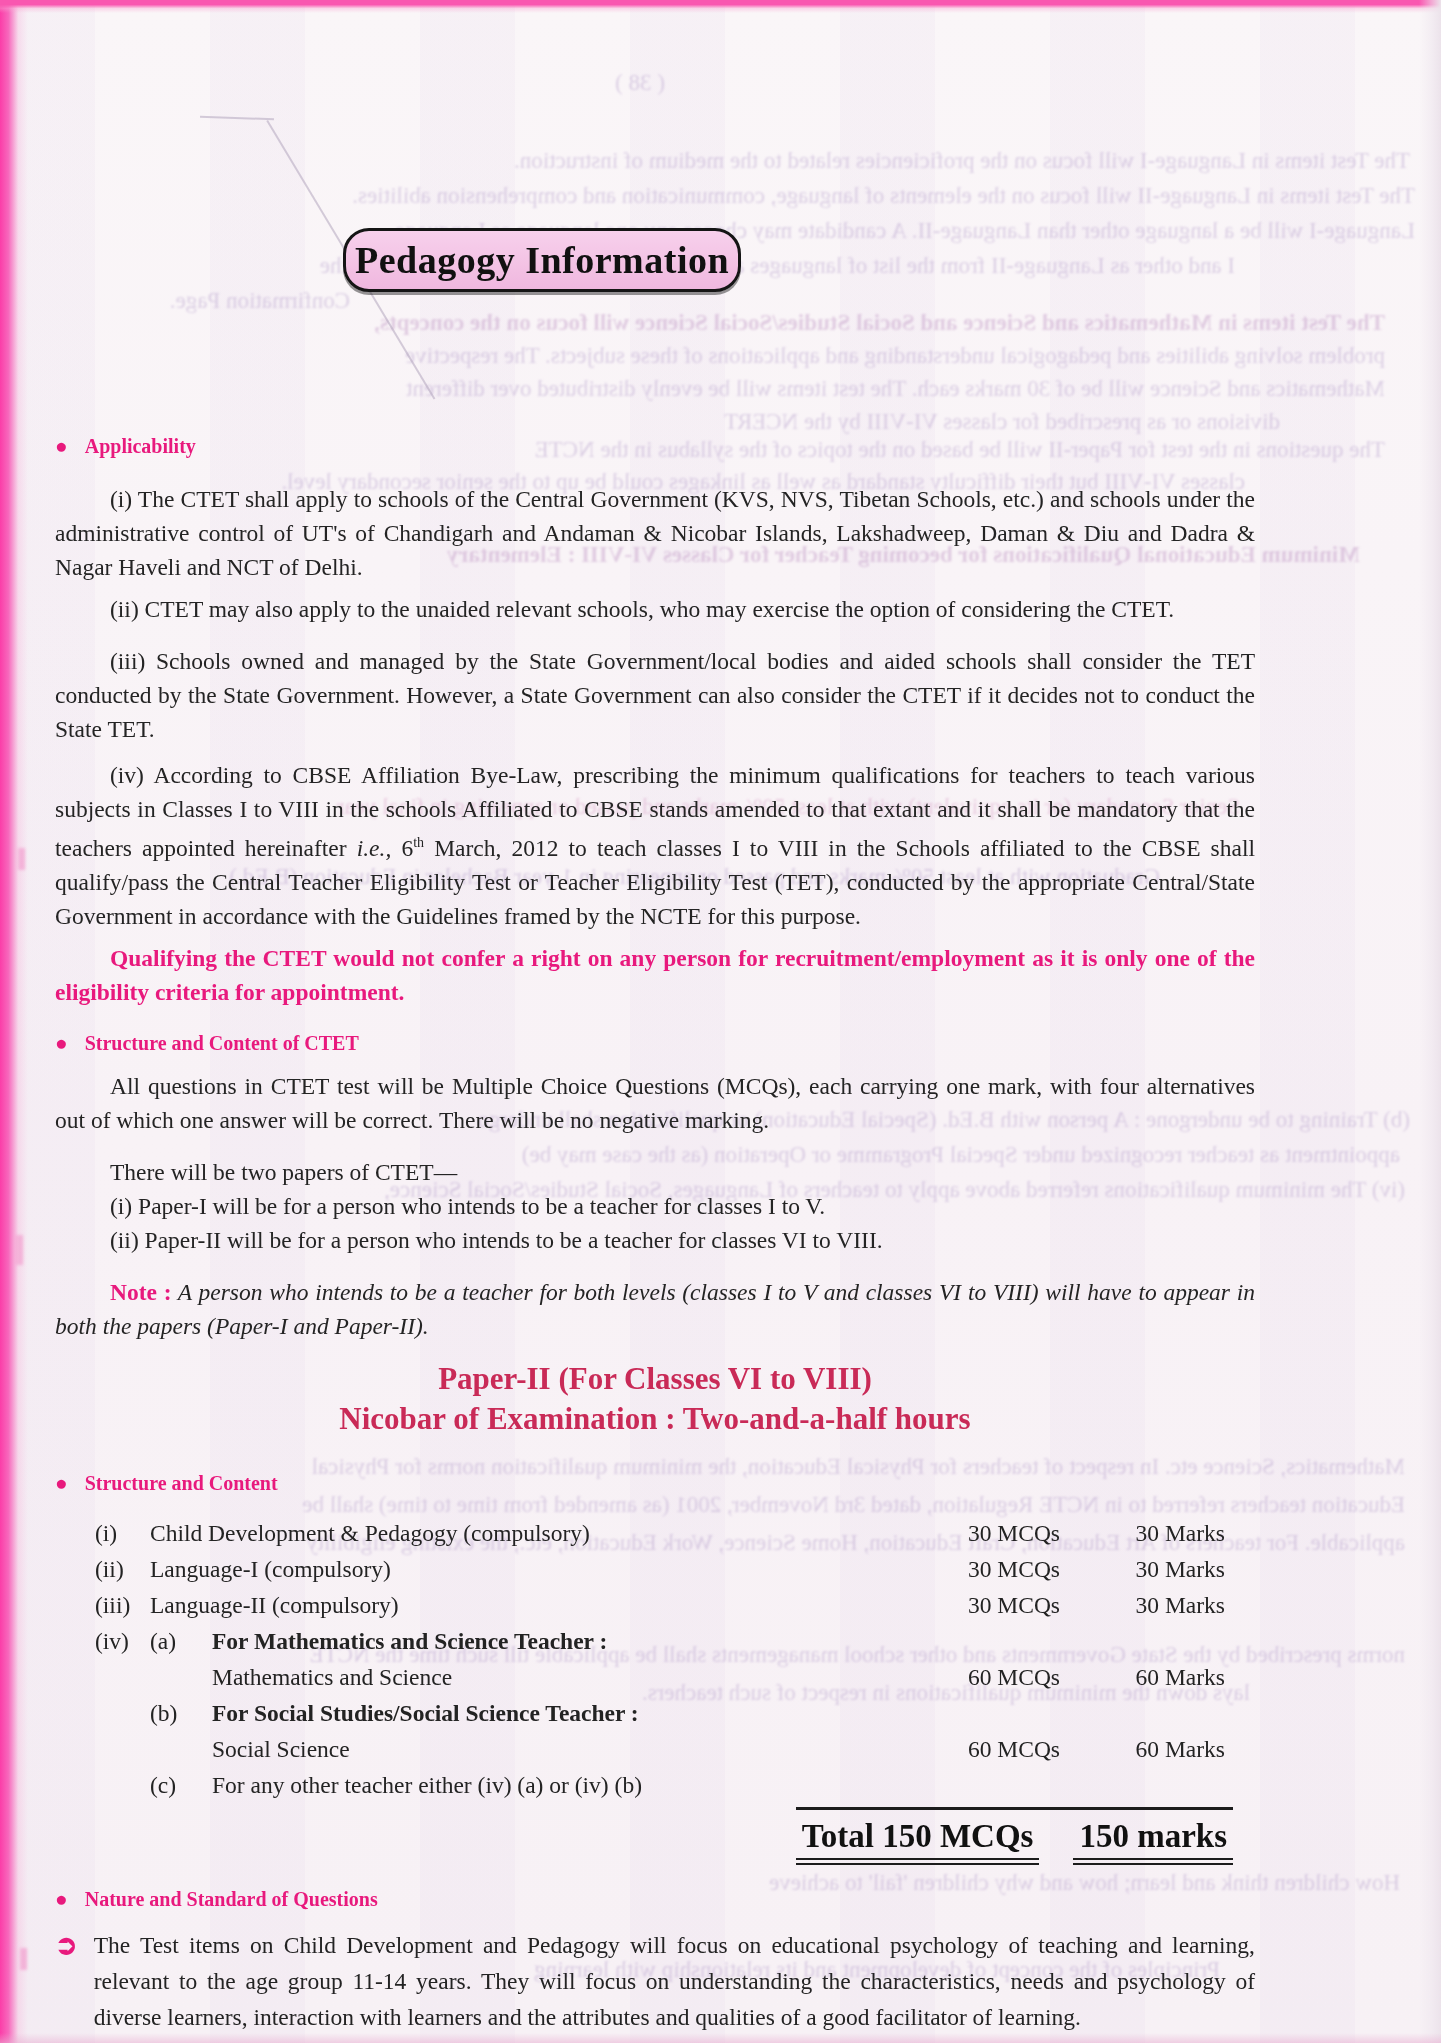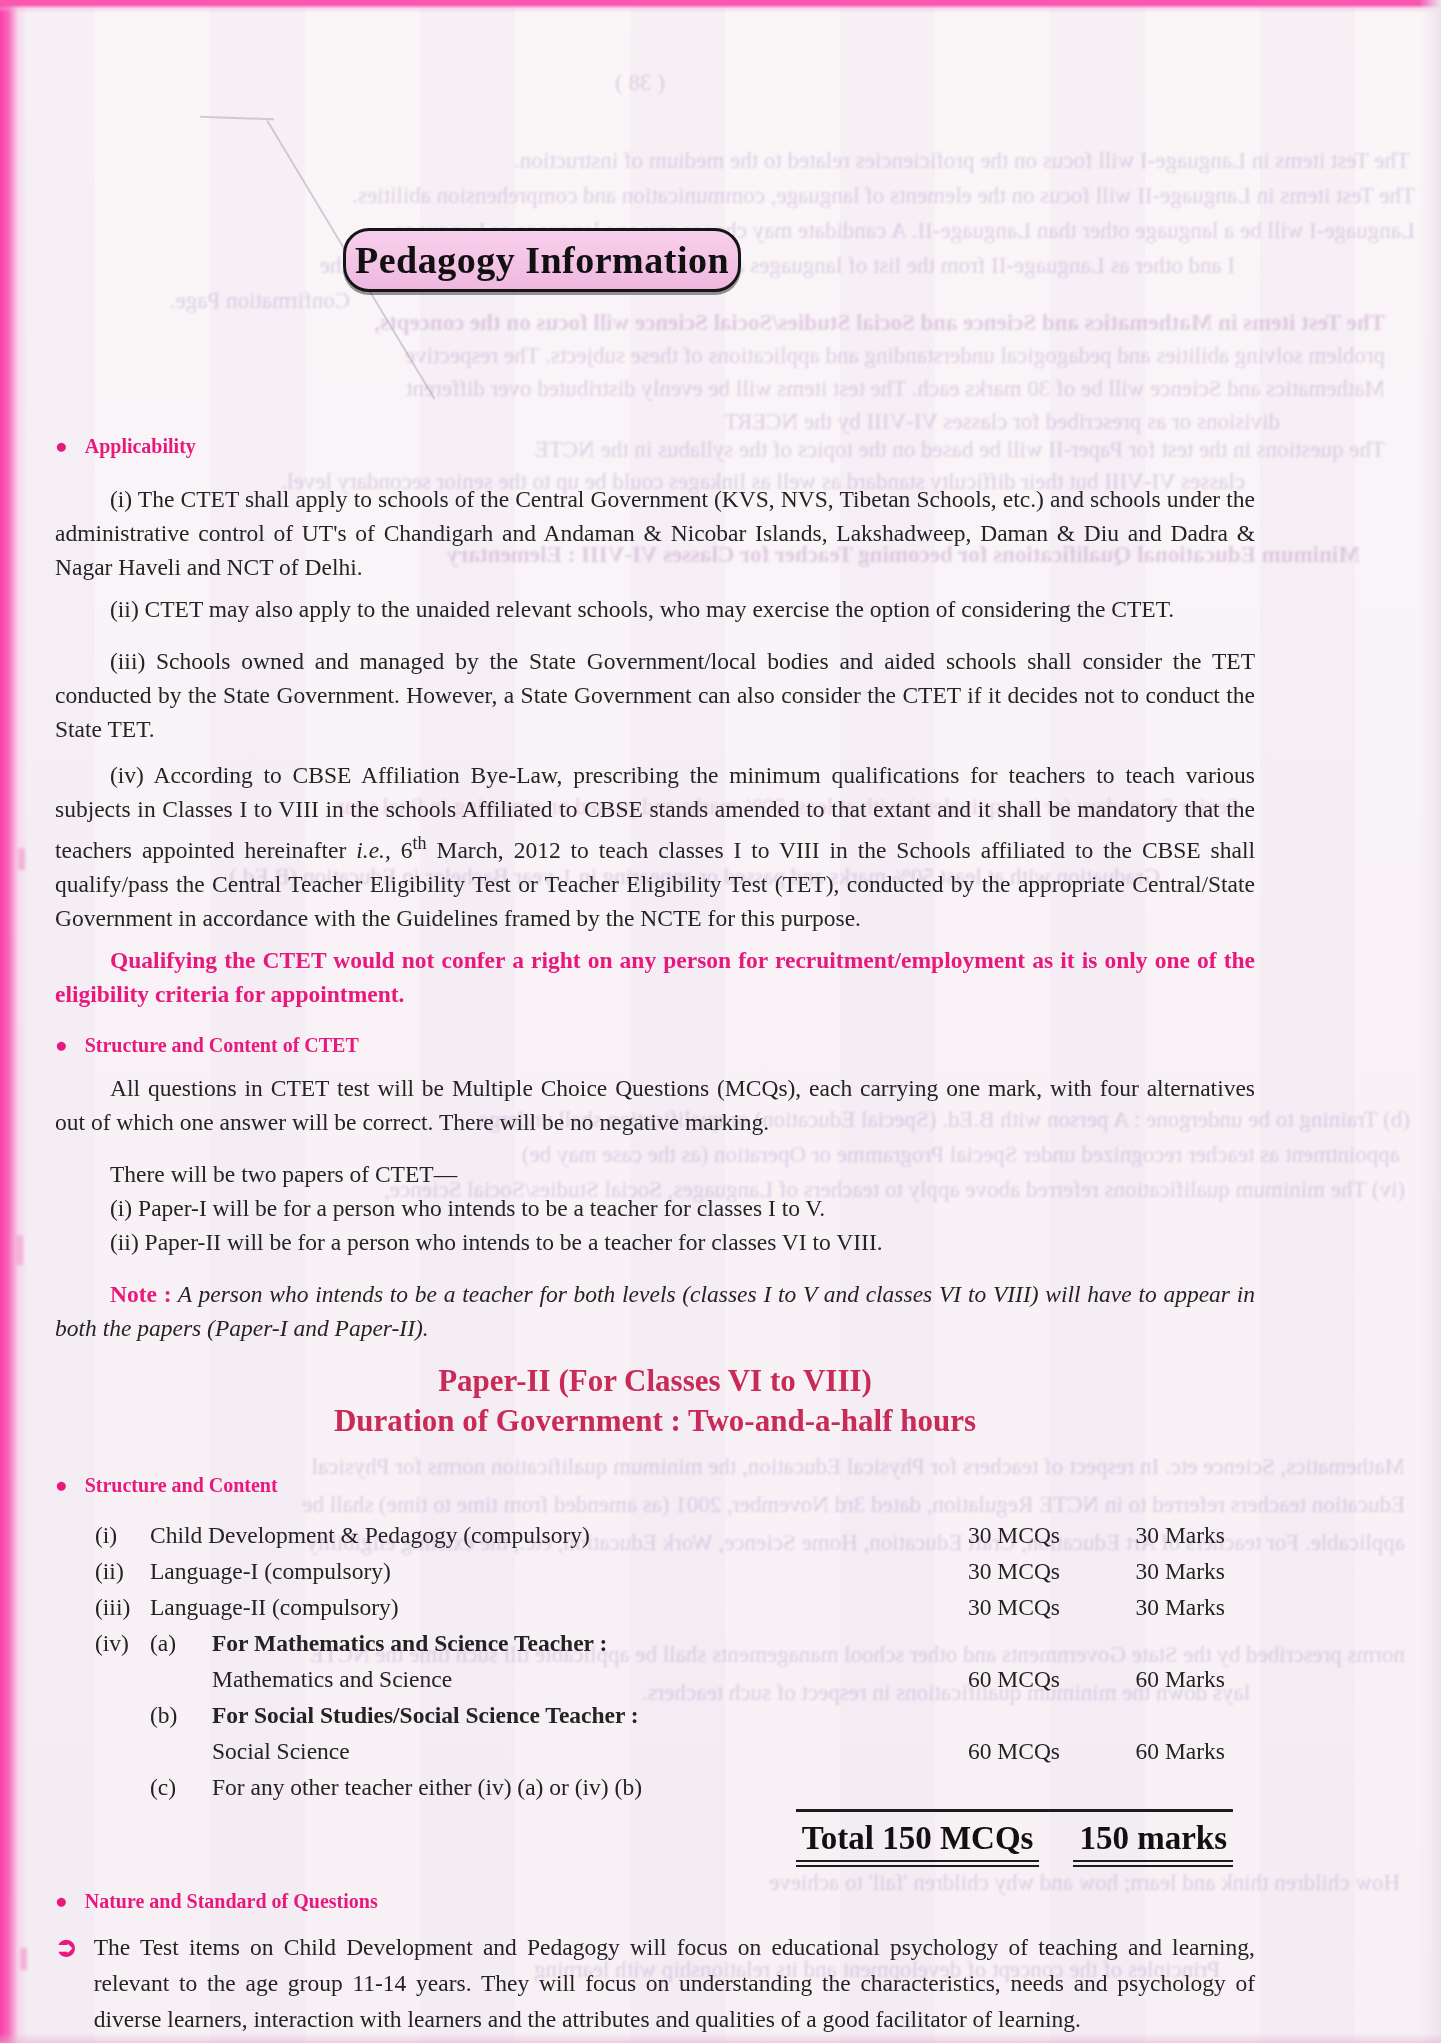--- a/index.html
+++ b/index.html
@@ -59,21 +59,21 @@
   .h-sc{margin-top:24px;}
   .h-nat{margin-top:14px;}
 
   .body-p{font-size:23.5px;line-height:34px;text-align:justify;margin:0;color:#242424;}
   .ind{text-indent:55px;}
   .mt16{margin-top:16px;} .mt12{margin-top:12px;} .mt8{margin-top:8px;}
   .mt6{margin-top:6px;} .mt2{margin-top:18px;}
   .hl{color:#e8197d;font-weight:bold;}
   .note{font-style:italic;}
   .note .lbl{color:#e8197d;font-weight:bold;font-style:normal;}
-  sup{font-size:18px;}
+  sup{font-size:14px;}
 
   .paper2{margin-top:16px;text-align:center;color:#c92a57;font-weight:bold;font-size:31px;line-height:40px;}
 
   .tbl{margin-top:12px;font-size:23.5px;}
   .trow{display:flex;line-height:36px;height:36px;padding-left:40px;padding-right:30px;}
   .c1{width:55px;flex:none;} .c2{width:62px;flex:none;}
   .lbl2{flex:1;} .bold{font-weight:bold;}
   .mcqs{width:150px;text-align:right;flex:none;}
   .marks{width:165px;text-align:right;flex:none;}
   .total-row{display:flex;justify-content:flex-end;margin-top:4px;padding-right:22px;}
@@ -144,21 +144,21 @@
     </div>
 
     <p class="body-p ind mt6">All questions in CTET test will be Multiple Choice Questions (MCQs), each carrying one mark, with four alternatives out of which one answer will be correct. There will be no negative marking.</p>
     <p class="body-p ind mt2">There will be two papers of CTET—</p>
     <p class="body-p ind">(i) Paper-I will be for a person who intends to be a teacher for classes I to V.</p>
     <p class="body-p ind">(ii) Paper-II will be for a person who intends to be a teacher for classes VI to VIII.</p>
     <p class="body-p ind mt2 note"><span class="lbl">Note :</span><span> A person who intends to be a teacher for both levels (classes I to V and classes VI to VIII) will have to appear in both the papers (Paper-I and Paper-II).</span></p>
 
     <div class="paper2">
       <div>Paper-II (For Classes VI to VIII)</div>
-      <div>Duration of Government : Two-and-a-half hours</div>
+      <div>Nicobar of Examination : Two-and-a-half hours</div>
     </div>
 
     <div class="sec-head h-sc">
       <span class="bullet">●</span>
       <span class="txt">Structure and Content</span>
     </div>
 
     <div class="tbl">
       <div class="trow">
         <span class="c1">(i)</span>

